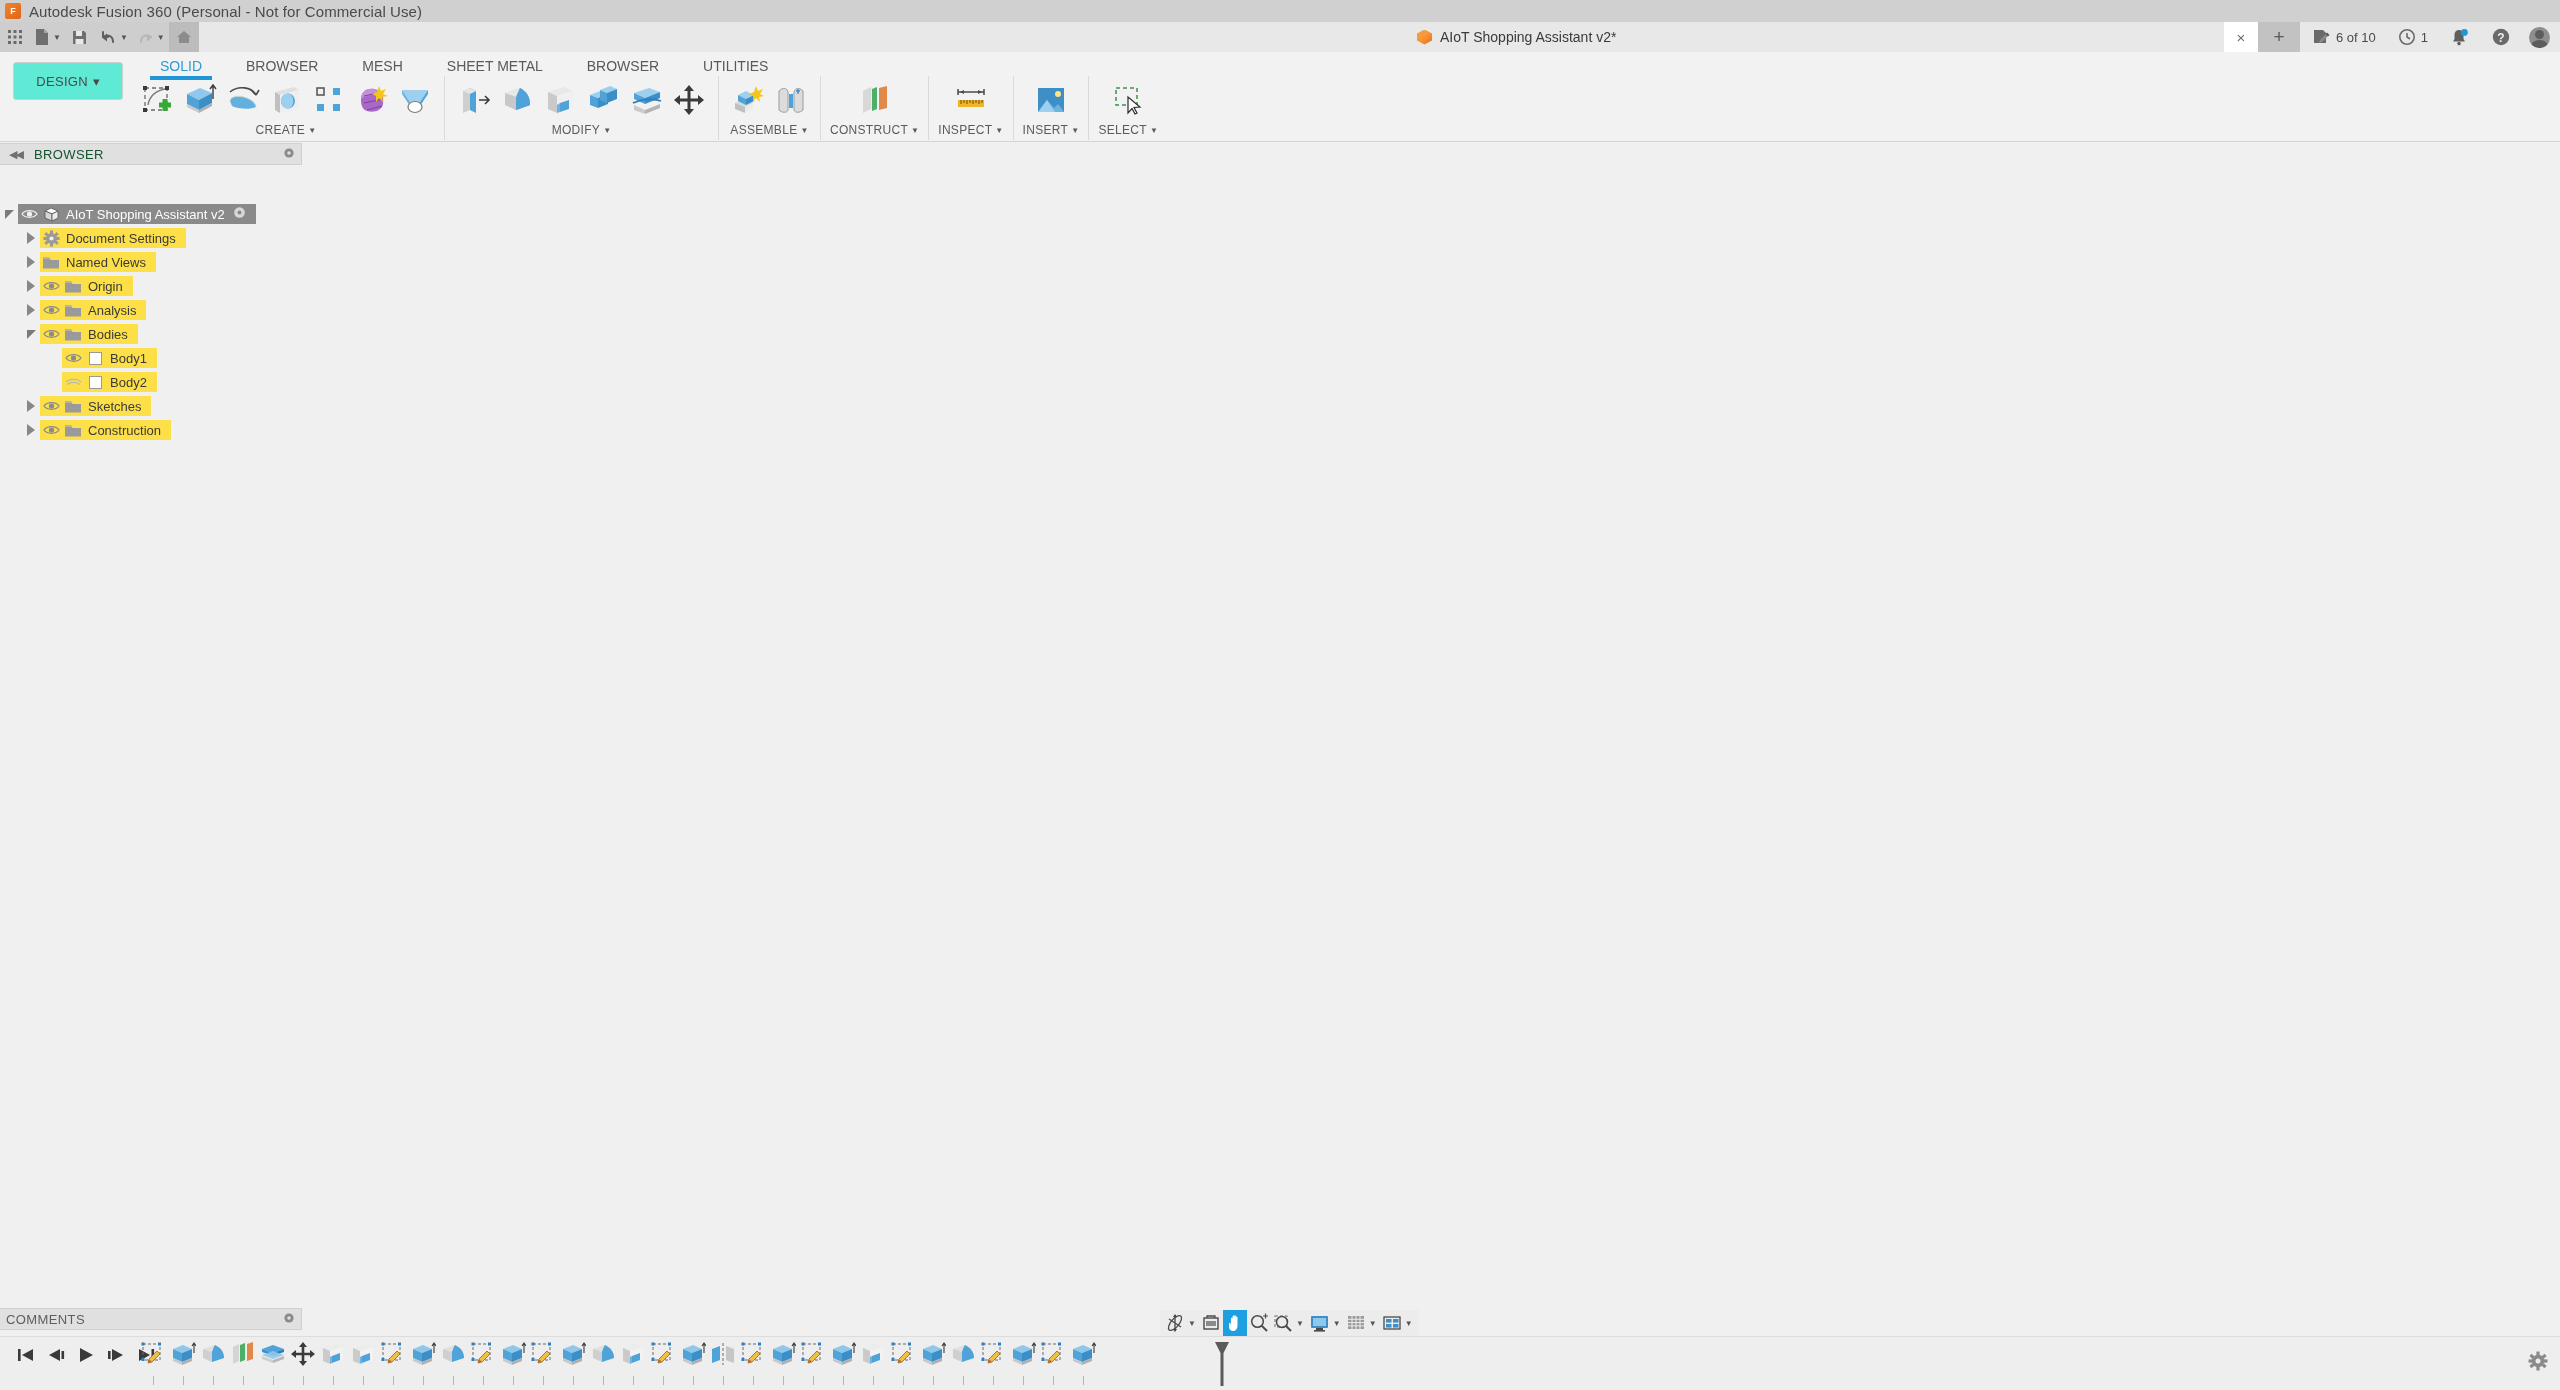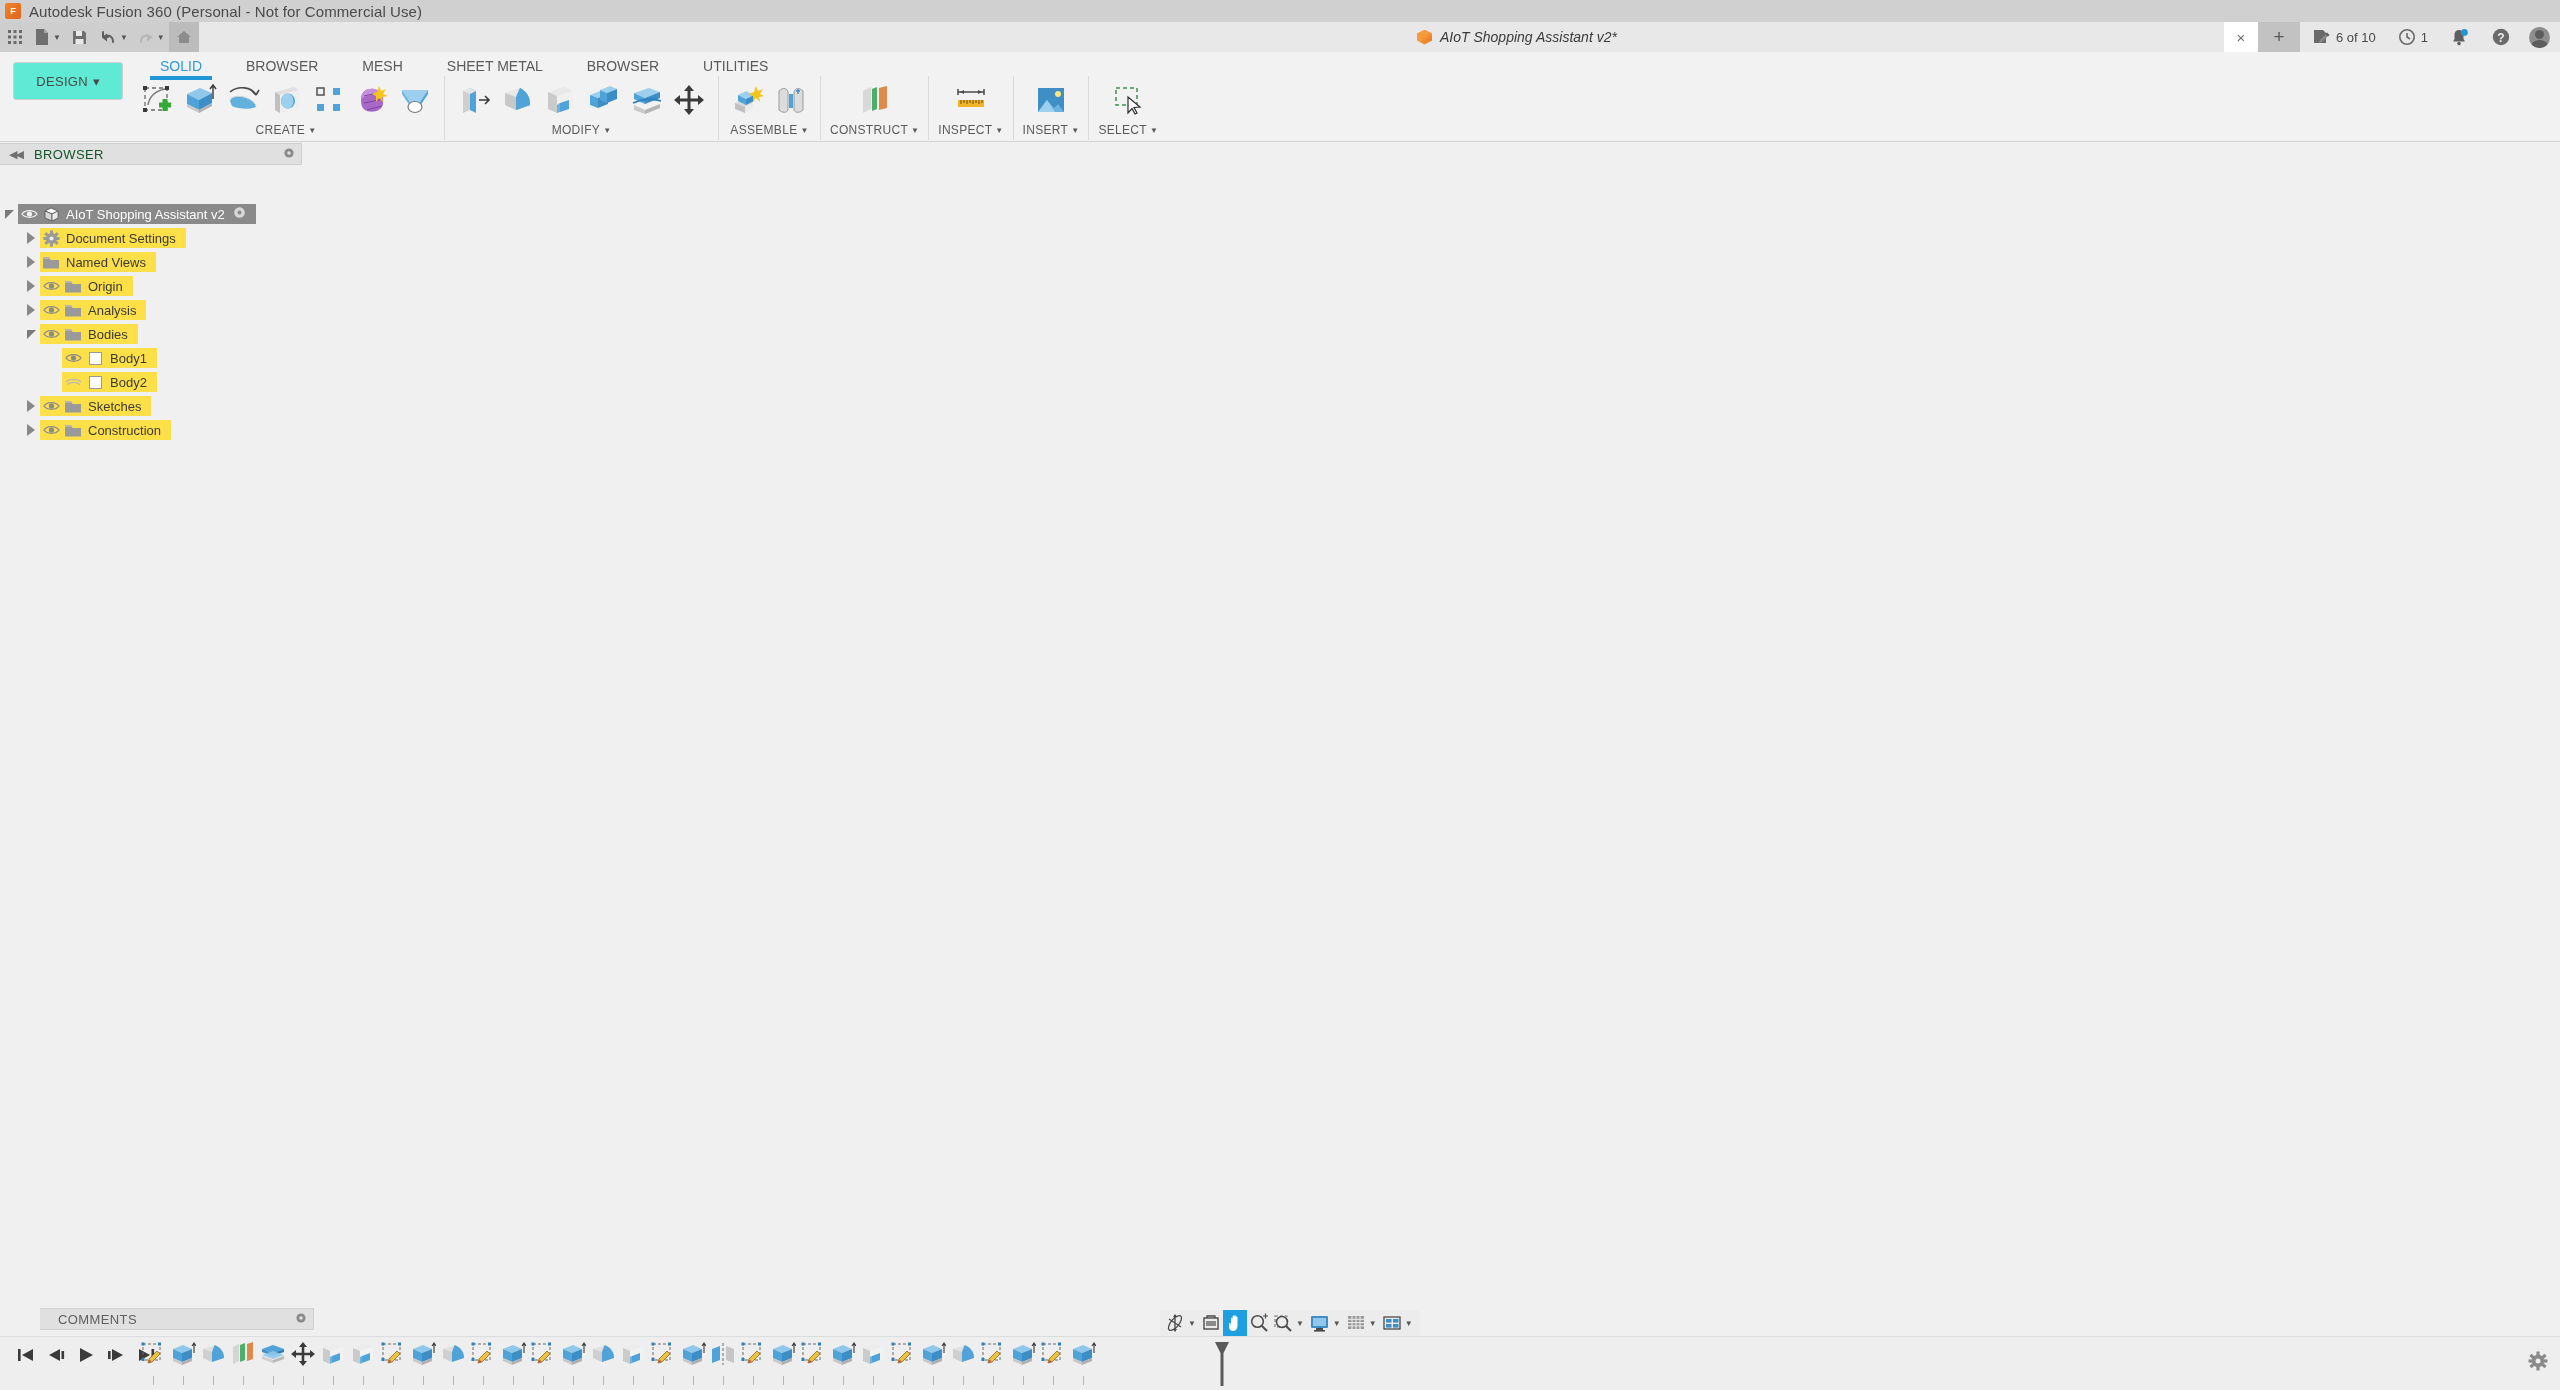--- a/index.html
+++ b/index.html
@@ -47,21 +47,21 @@
   .doc-tab {
     position: absolute; left: 1225px; top: 0; height: 30px;
     display: flex; align-items: center; gap: 8px;
     padding: 0 14px;
   }
   .doc-cube {
     width: 15px; height: 15px;
     background: linear-gradient(135deg,#f79a3c 40%,#e4701c);
     clip-path: polygon(50% 0,100% 26%,100% 74%,50% 100%,0 74%,0 26%);
   }
-  .doc-tab-label { font-size: 14px; color: #3a3a3a; font-style: italic; }
+  .doc-tab-label { font-size: 14px; color: #3a3a3a; }
   .qab-right {
     position: absolute; right: 0; top: 0; height: 30px;
     display: flex; align-items: center; gap: 0px;
   }
   .qab-close {
     width: 34px; height: 30px; display: flex; align-items: center; justify-content: center;
     font-size: 15px; color: #6a6a6a; background: #fff;
   }
   .qab-plus {
     width: 42px; height: 30px; display: flex; align-items: center; justify-content: center;
@@ -196,23 +196,23 @@
   }
   .ground { position: absolute; left: 0; top: 0; width: 2560px; height: 1158px; }
 
   
   .viewcube {
     position: absolute; right: 28px; top: 18px; width: 120px; height: 110px;
   }
 
   
   .comments {
-    position: absolute; left: 0; top: 1308px; width: 274px; height: 22px;
+    position: absolute; left: 0; top: 1308px; width: 302px; height: 22px;
     background: #e0e0e0; border: 1px solid #d0d0d0; border-left: none;
-    display: flex; align-items: center; padding-left: 18px; margin-left: 40px;
+    display: flex; align-items: center; padding-left: 6px;
   }
   .comments-label { font-size: 13px; color: #5e5e5e; letter-spacing: .4px; }
 
   
   .navbar {
     position: absolute; left: 1160px; top: 1310px; height: 26px;
     background: #ececec; display: flex; align-items: center; padding: 0 3px;
   }
   .nav-btn {
     height: 26px; min-width: 24px; display: flex; align-items: center; justify-content: center;

